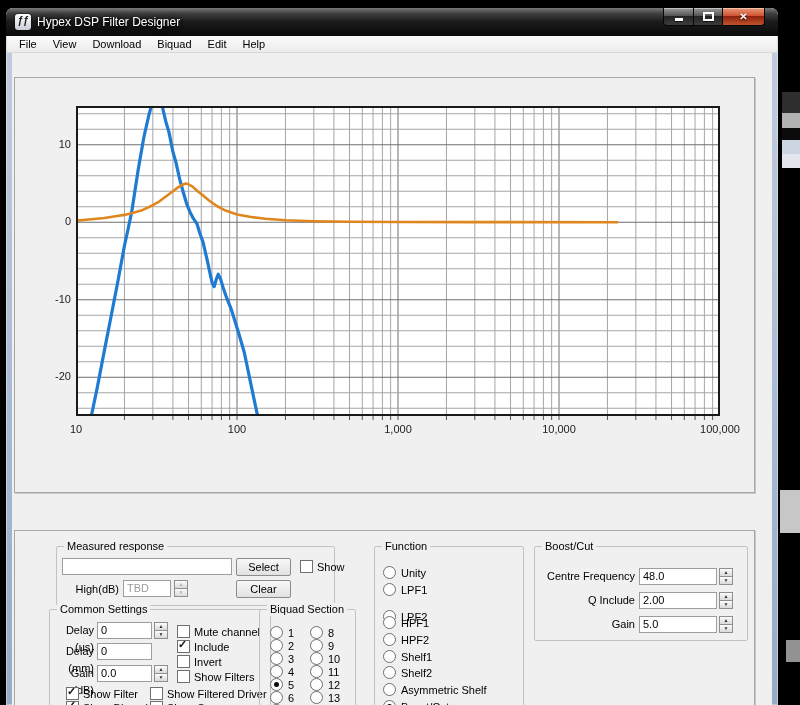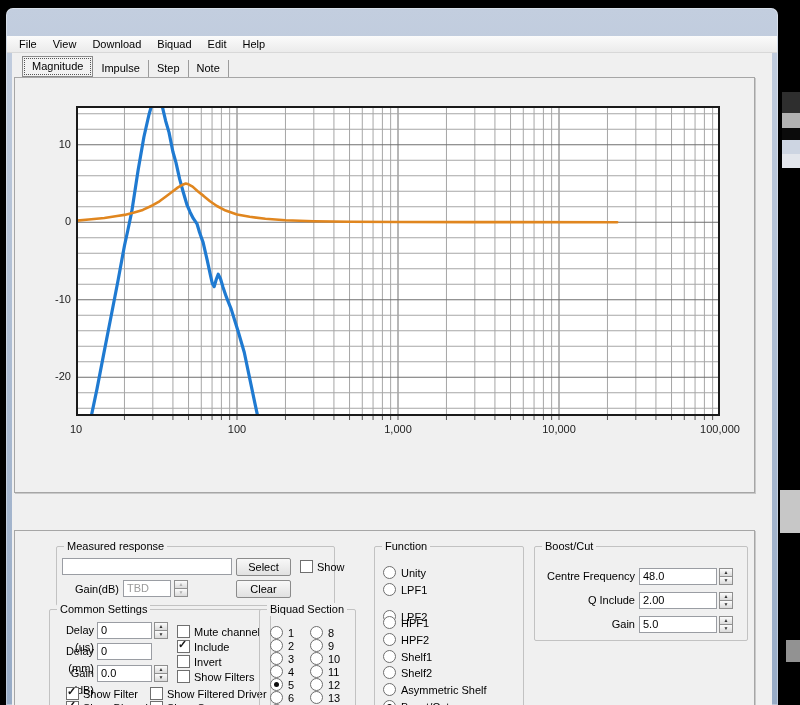--- a/index.html
+++ b/index.html
@@ -79,38 +79,47 @@
   <div class="artifact" style="left:782px;top:92px;width:18px;height:21px;background:#2e2e2e;"></div>
   <div class="artifact" style="left:782px;top:113px;width:18px;height:15px;background:#b2b2b2;"></div>
   <div class="artifact" style="left:782px;top:128px;width:18px;height:12px;background:#0b0b0b;"></div>
   <div class="artifact" style="left:782px;top:140px;width:18px;height:14px;background:#cdd5e2;"></div>
   <div class="artifact" style="left:782px;top:154px;width:18px;height:14px;background:#e3e6ec;"></div>
   <div class="artifact" style="left:780px;top:490px;width:20px;height:43px;background:#c7c7c7;"></div>
   <div class="artifact" style="left:786px;top:640px;width:14px;height:22px;background:#929292;"></div>
 
   <div class="window">
 
+    <div class="titlebar">
+      <div class="app-icon">ƒƒ</div>
+      <div class="title-text">Hypex DSP Filter Designer</div>
+      <div class="winbtns">
+        <div class="wbtn min">
+            <span class="min-glyph"></span>
+          </div>
+        <div class="wbtn max">
+            <span class="max-glyph"></span>
+          </div>
+        <div class="wbtn close">
+            <span>✕</span>
+          </div>
+      </div>
+    </div>
 
     <div class="menubar">
       <span class="menu-item">File</span>
       <span class="menu-item">View</span>
       <span class="menu-item">Download</span>
       <span class="menu-item">Biquad</span>
       <span class="menu-item">Edit</span>
       <span class="menu-item">Help</span>
     </div>
 
     <div class="client">
 
-      <div class="vtabs">
-        <span class="vtab selected">Magnitude</span>
-        <span class="vtab">Impulse</span>
-        <span class="vtab">Step</span>
-        <span class="vtab">Note</span>
-      </div>
 
       <div class="page" id="page1">
         <div class="plot">
           <svg id="plot-svg" width="644" height="316">
               <rect x="0" y="0" width="644" height="310" fill="#ffffff"></rect>
               <line x1="48.465829301900975" y1="1" x2="48.465829301900975" y2="309" stroke="#a6a6a6" stroke-width="1"></line>
               <line x1="48.465829301900975" y1="310" x2="48.465829301900975" y2="314" stroke="#555" stroke-width="1"></line>
               <line x1="76.81652200986565" y1="1" x2="76.81652200986565" y2="309" stroke="#a6a6a6" stroke-width="1"></line>
               <line x1="76.81652200986565" y1="310" x2="76.81652200986565" y2="314" stroke="#555" stroke-width="1"></line>
               <line x1="96.93165860380195" y1="1" x2="96.93165860380195" y2="309" stroke="#a6a6a6" stroke-width="1"></line>
@@ -225,21 +234,21 @@
       <div class="page" id="page2">
 
         <div class="group" style="left:41px;top:15px;width:277px;height:58px;">
           <span class="glabel">Measured response</span>
           <input class="ti" style="left: 5px; top: 11px; width: 162px;" value="">
           <div class="btn" style="left:179px;top:11px;width:53px;">Select</div>
           <div class="cb" style="left:243px;top:13px;">
             <span class="cbbox"></span>
             <span>Show</span>
           </div>
-          <div class="flabel" style="left:2px;top:34px;width:60px;">Gain(dB)</div>
+          <div class="flabel" style="left:2px;top:34px;width:60px;">High(dB)</div>
           <div class="vbox gray" style="left:66px;top:33px;width:40px;">TBD</div>
           <div class="spin disabled" style="left:117px;top:33px;">
             <span class="sa">▲</span>
             <span class="sa">▼</span>
           </div>
           <div class="btn" style="left:179px;top:33px;width:53px;">Clear</div>
         </div>
 
         <div class="group" style="left:34px;top:78px;width:220px;height:140px;">
           <span class="glabel">Common Settings</span>

